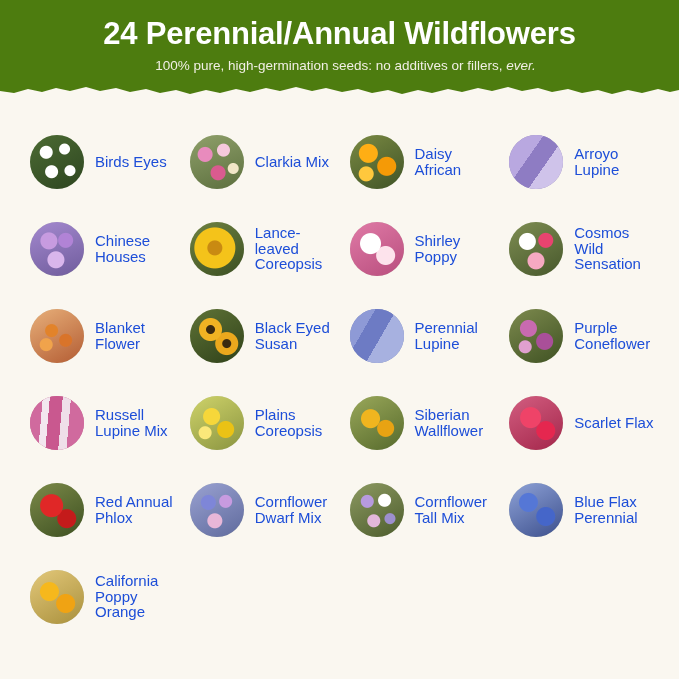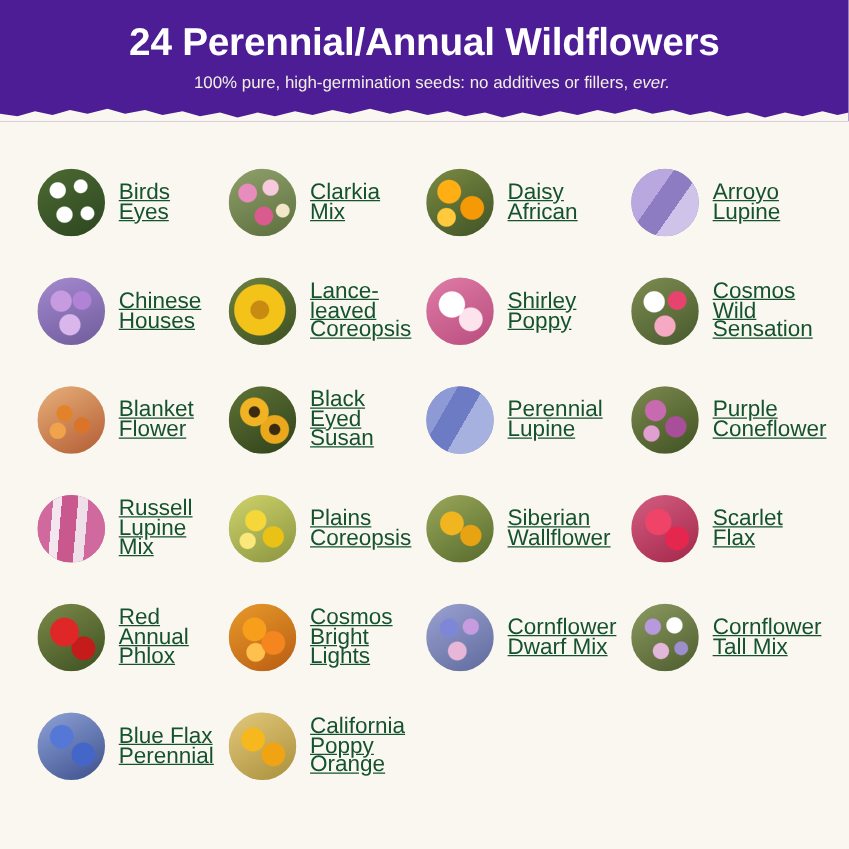--- a/index.html
+++ b/index.html
@@ -20,21 +20,21 @@
     width: 679px;
     height: 679px;
     background: #faf7f0;
   }
 
   
   .header {
     position: relative;
     width: 679px;
     height: 97px;
-    background: #4c1d95;
+    background: #4d7c0f;
     padding-top: 14px;
     text-align: center;
     overflow: hidden;
   }
   .header-title {
     color: #ffffff;
     font-size: 31px;
     font-weight: bold;
     letter-spacing: -0.2px;
     line-height: 40px;
@@ -86,25 +86,24 @@
     border-radius: 50%;
     overflow: hidden;
     position: relative;
     background: #cfd3c0;
   }
   .swatch .inner {
     position: absolute;
     inset: 0;
   }
   .cell-label {
-    font-size: 18px;
+    font-size: 15px;
     line-height: 15.5px;
-    color: #14532d;
+    color: #1d4ed8;
     max-width: 92px;
-    text-decoration: underline;
   }
 
   
   .f1 { background:
       radial-gradient(circle at 30% 32%, #ffffff 0 6px, transparent 7px),
       radial-gradient(circle at 64% 26%, #ffffff 0 5px, transparent 6px),
       radial-gradient(circle at 40% 68%, #ffffff 0 6px, transparent 7px),
       radial-gradient(circle at 74% 66%, #fefefe 0 5px, transparent 6px),
       linear-gradient(150deg,#4c6b33,#2d4520); }
   .f2 { background:
@@ -344,26 +343,20 @@
       <div class="cell-label">Scarlet Flax</div>
     </div>
 
     <div class="cell">
       <div class="swatch">
           <div class="inner f18"></div>
         </div>
       <div class="cell-label">Red Annual Phlox</div>
     </div>
 
-    <div class="cell">
-      <div class="swatch">
-          <div class="inner f19"></div>
-        </div>
-      <div class="cell-label">Cosmos Bright Lights</div>
-    </div>
 
     <div class="cell">
       <div class="swatch">
           <div class="inner f20"></div>
         </div>
       <div class="cell-label">Cornflower Dwarf Mix</div>
     </div>
 
     <div class="cell">
       <div class="swatch">

